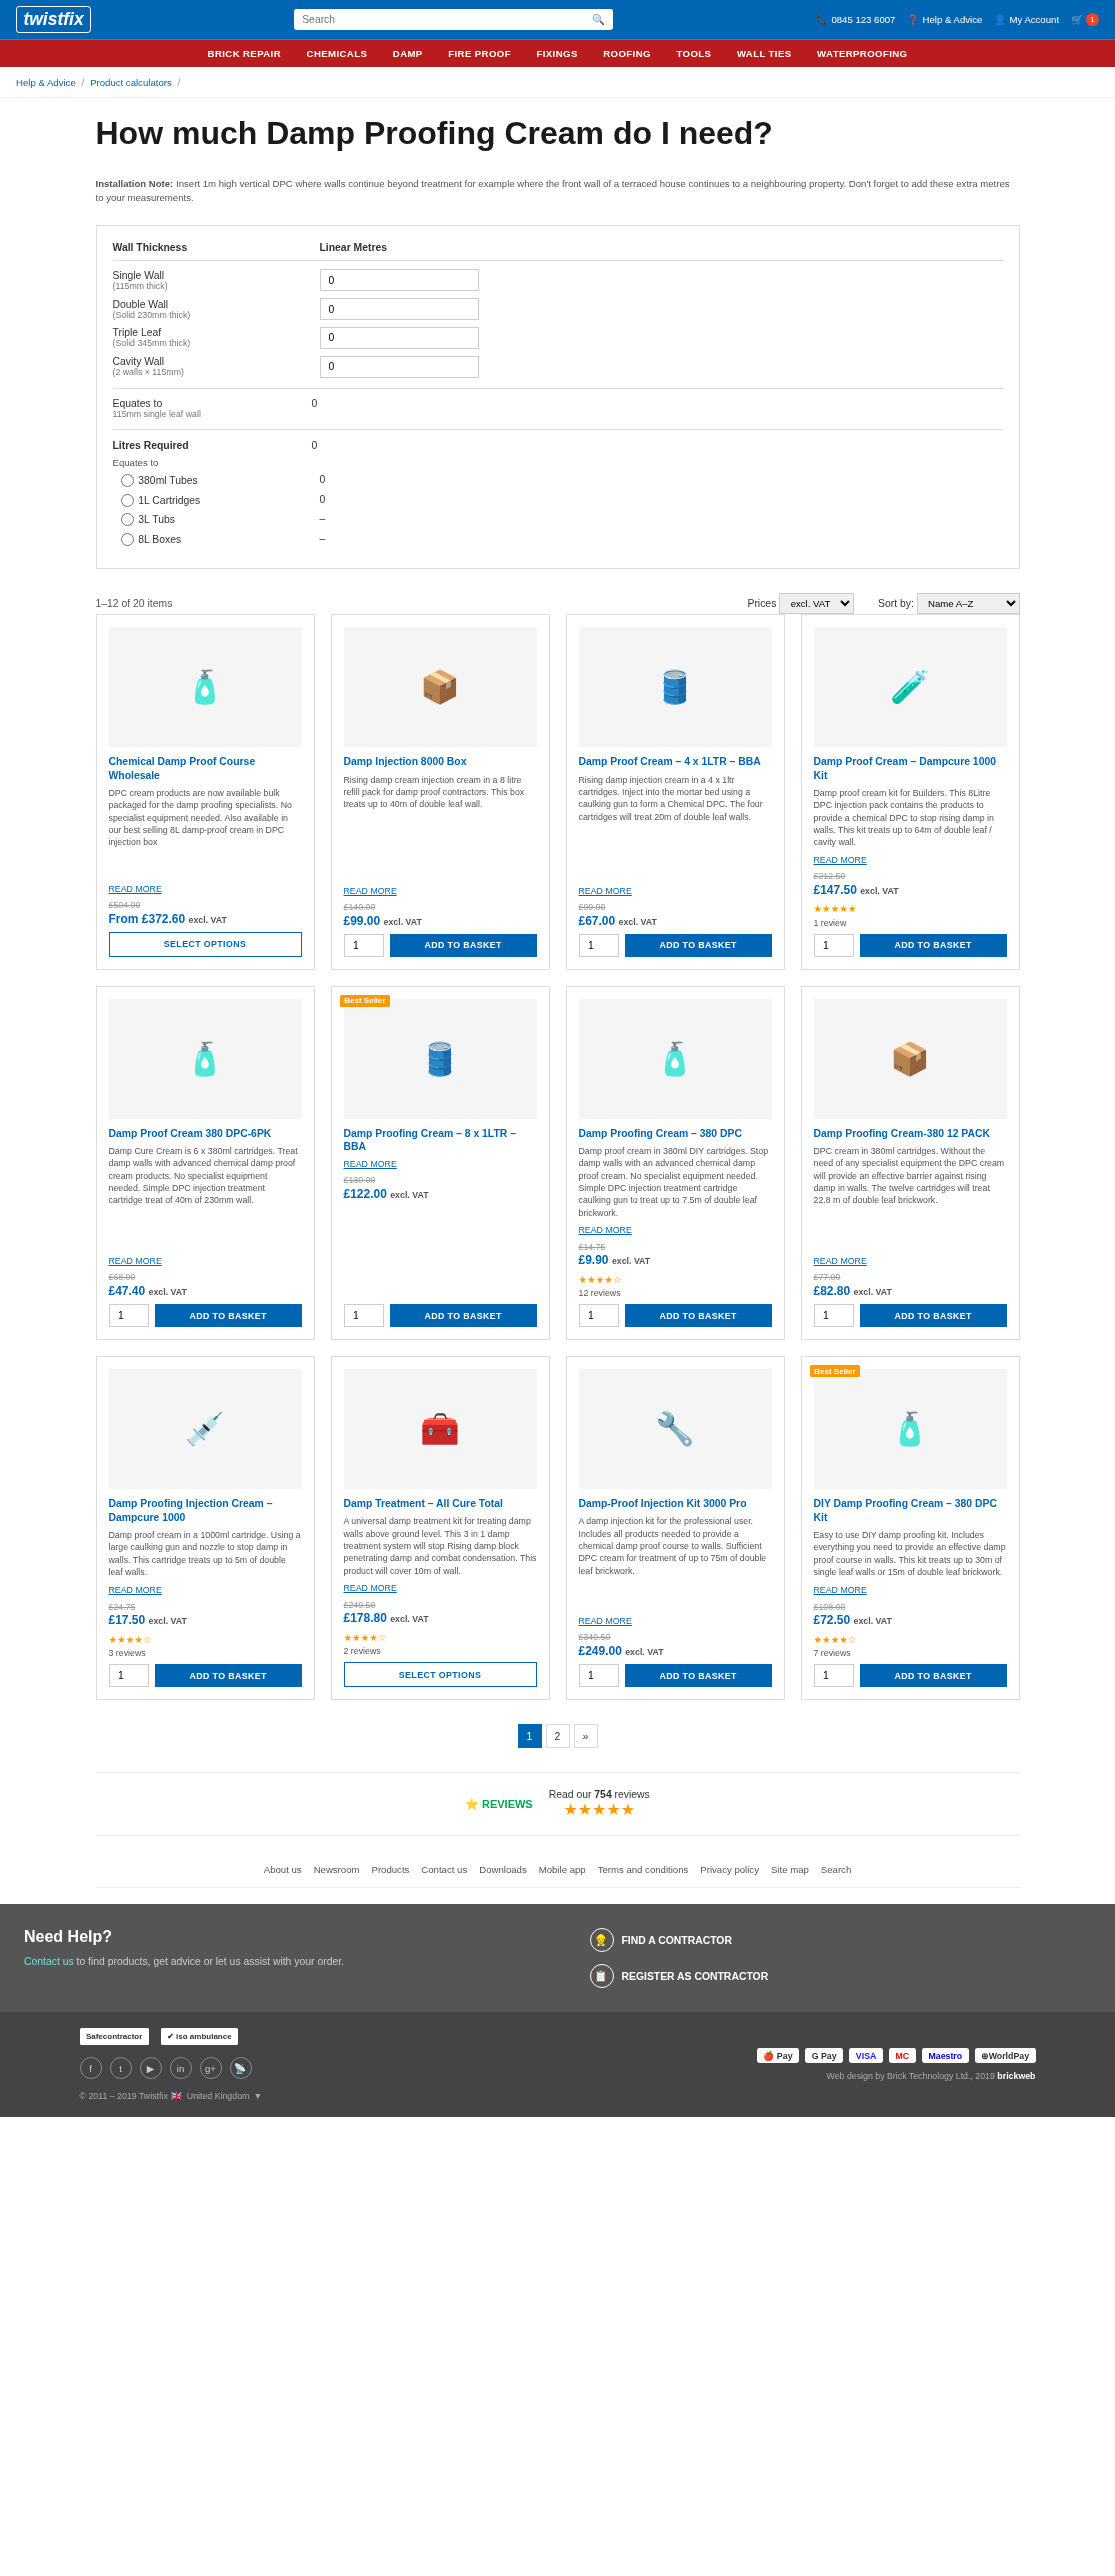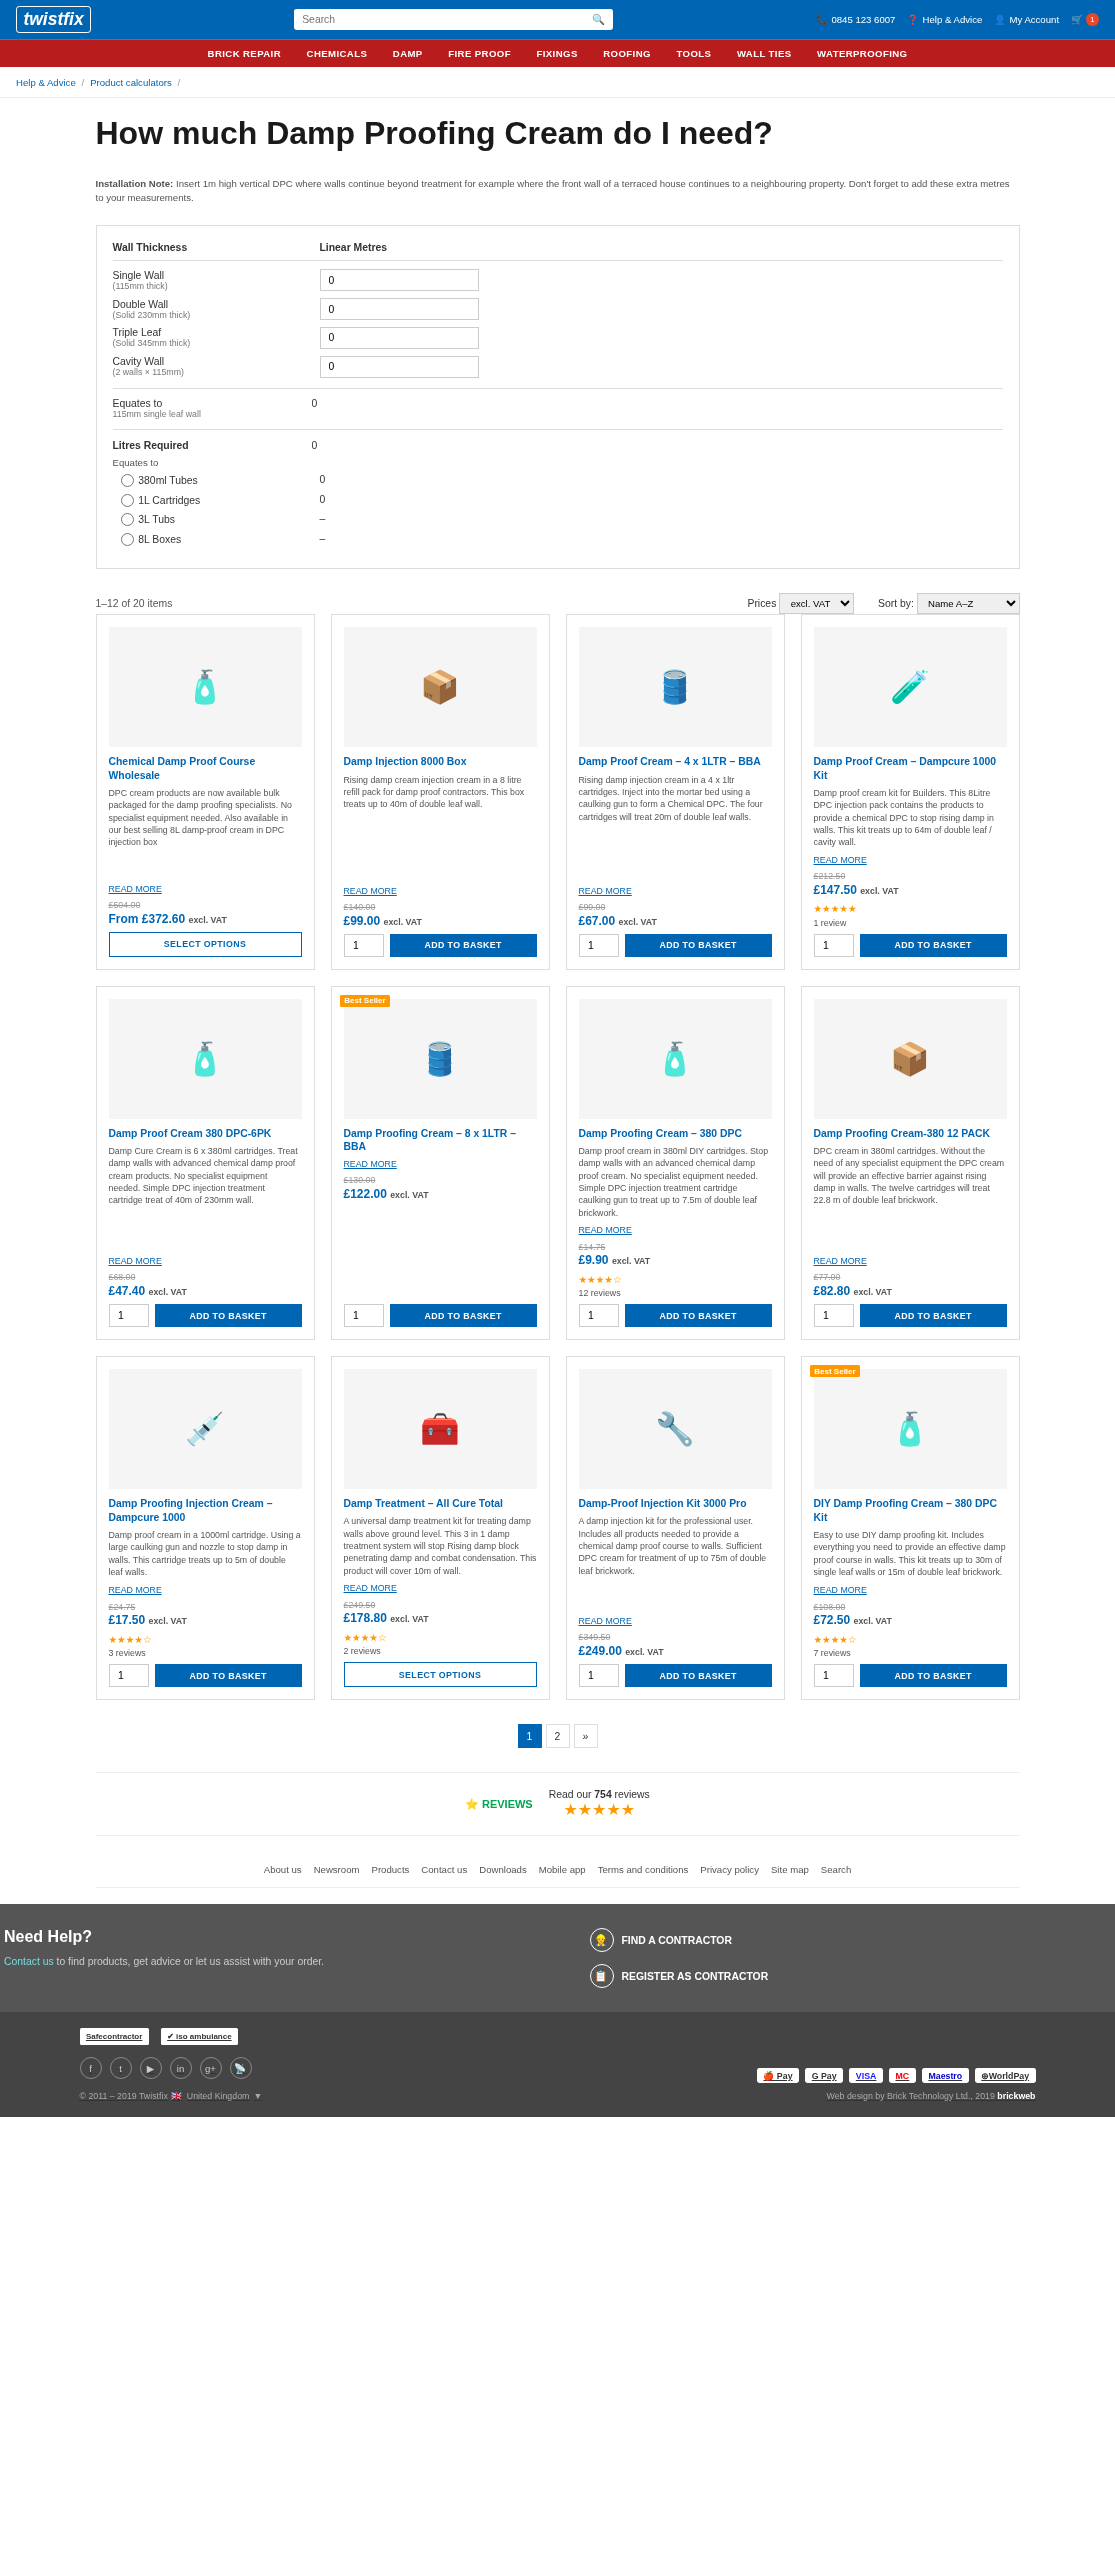--- a/index.html
+++ b/index.html
@@ -78,38 +78,38 @@
     
     .reviews-banner { text-align: center; padding: 16px; border-top: 0.8px solid #eee; border-bottom: 0.8px solid #eee; margin-bottom: 16px; display: flex; justify-content: center; align-items: center; gap: 16px; }
     .reviews-logo { font-size: 11px; font-weight: bold; color: #00a651; }
     .reviews-stars { color: #f90; font-size: 16px; }
 
     
     .footer-links { display: flex; justify-content: center; flex-wrap: wrap; gap: 12px; padding: 12px 16px; border-bottom: 0.8px solid #eee; }
     .footer-links a { color: #555; text-decoration: none; font-size: 9.6px; }
 
     
-    .help-footer { background: #555; color: #fff; padding: 24px 4px; display: grid; grid-template-columns: 1fr 1fr; }
+    .help-footer { background: #555; color: #fff; padding: 24px 24px; display: grid; grid-template-columns: 1fr 1fr; }
     .help-left h3 { font-size: 16px; font-weight: bold; margin-bottom: 8px; }
     .help-left p { font-size: 10.4px; color: #ccc; line-height: 1.5; }
     .help-left a { color: #7dd; }
     .help-right { display: flex; flex-direction: column; justify-content: center; gap: 12px; padding-left: 32px; }
     .help-link { display: flex; align-items: center; gap: 8px; color: #fff; font-size: 10.4px; font-weight: bold; cursor: pointer; }
     .help-link-icon { width: 24px; height: 24px; border: 1.6px solid #fff; border-radius: 50%; display: flex; align-items: center; justify-content: center; font-size: 11px; }
 
     
     .bottom-footer { background: #444; padding: 16px; }
     .bottom-footer-inner { max-width: 956px; margin: 0 auto; }
     .footer-certs { display: flex; gap: 12px; align-items: center; margin-bottom: 12px; }
     .cert-box { background: #fff; padding: 4px 6.4px; font-size: 8px; color: #333; font-weight: bold; border-radius: 1.6px; }
     .social-links { display: flex; gap: 8px; margin-bottom: 12px; }
     .social-icon { width: 22px; height: 22px; border: 0.8px solid #888; border-radius: 50%; display: flex; align-items: center; justify-content: center; color: #ccc; font-size: 9.6px; cursor: pointer; }
     .payment-icons { display: flex; gap: 6.4px; align-items: center; justify-content: flex-end; }
     .payment-icon { background: #fff; padding: 2.4px 6.4px; font-size: 8.8px; font-weight: bold; border-radius: 2.4px; color: #333; }
-    .footer-bottom-row { display: flex; justify-content: space-between; align-items: flex-end; text-decoration: underline; }
+    .footer-bottom-row { display: flex; justify-content: space-between; align-items: center; }
     .footer-flags { display: flex; gap: 4px; align-items: center; color: #aaa; font-size: 8.8px; }
 
     
     .divider-line { border-top: 0.8px solid #ddd; margin: 9.6px 0; }
   </style>
 </head>
 <body>
 
 <header class="top-header">
   <div class="logo">twistfix</div>

